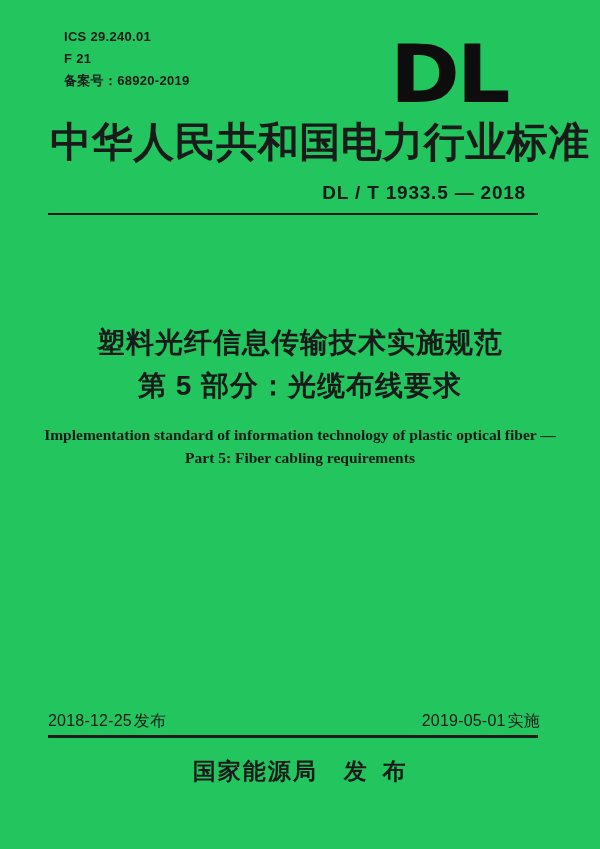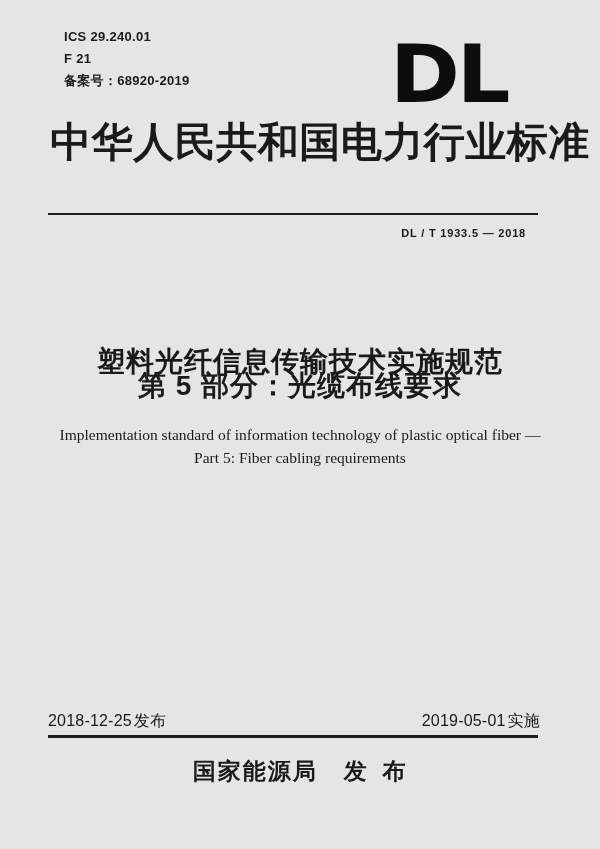--- a/index.html
+++ b/index.html
@@ -5,21 +5,21 @@
   html, body {
     margin: 0;
     padding: 0;
     background: #9a9a9a;
   }
   .page {
     position: relative;
     width: 600px;
     height: 849px;
     margin: 0 auto;
-    background: #e5e5e5;
+    background: #22c55e;
     color: #1a1a1a;
     overflow: hidden;
     font-family: "Liberation Sans", sans-serif;
   }
 
   
   .ics-block {
     position: absolute;
     left: 64px;
     top: 26px;
@@ -64,23 +64,22 @@
     padding-left: 20px;
   }
 
   
   .standard-number {
     position: absolute;
     right: 74px;
     top: 182px;
     font-family: "Liberation Sans", sans-serif;
     font-weight: 700;
-    font-size: 11px;
+    font-size: 19px;
     letter-spacing: 0.8px;
-    margin-top: 45px;
   }
 
   .rule {
     position: absolute;
     left: 48px;
     width: 490px;
     background: #1b1b1b;
   }
   .rule-top { top: 213px; height: 2px; }
   .rule-bottom { top: 735px; height: 3px; }
@@ -90,32 +89,32 @@
     position: absolute;
     left: 0;
     width: 100%;
     text-align: center;
     font-family: "Liberation Sans", "DejaVu Sans", sans-serif;
     font-weight: 700;
     font-size: 28px;
     letter-spacing: 1px;
     white-space: nowrap;
   }
-  .doc-title-cn.line1 { top: 343px; }
+  .doc-title-cn.line1 { top: 324px; }
   .doc-title-cn.line2 { top: 367px; }
 
   
   .doc-title-en {
     position: absolute;
     left: 30px;
     top: 423px;
     width: 540px;
     text-align: center;
     font-family: "Liberation Serif", "DejaVu Serif", serif;
-    font-weight: 400;
+    font-weight: 700;
     font-size: 15.5px;
     line-height: 23px;
   }
 
   
   .dates-row {
     position: absolute;
     left: 48px;
     top: 711px;
     width: 492px;

